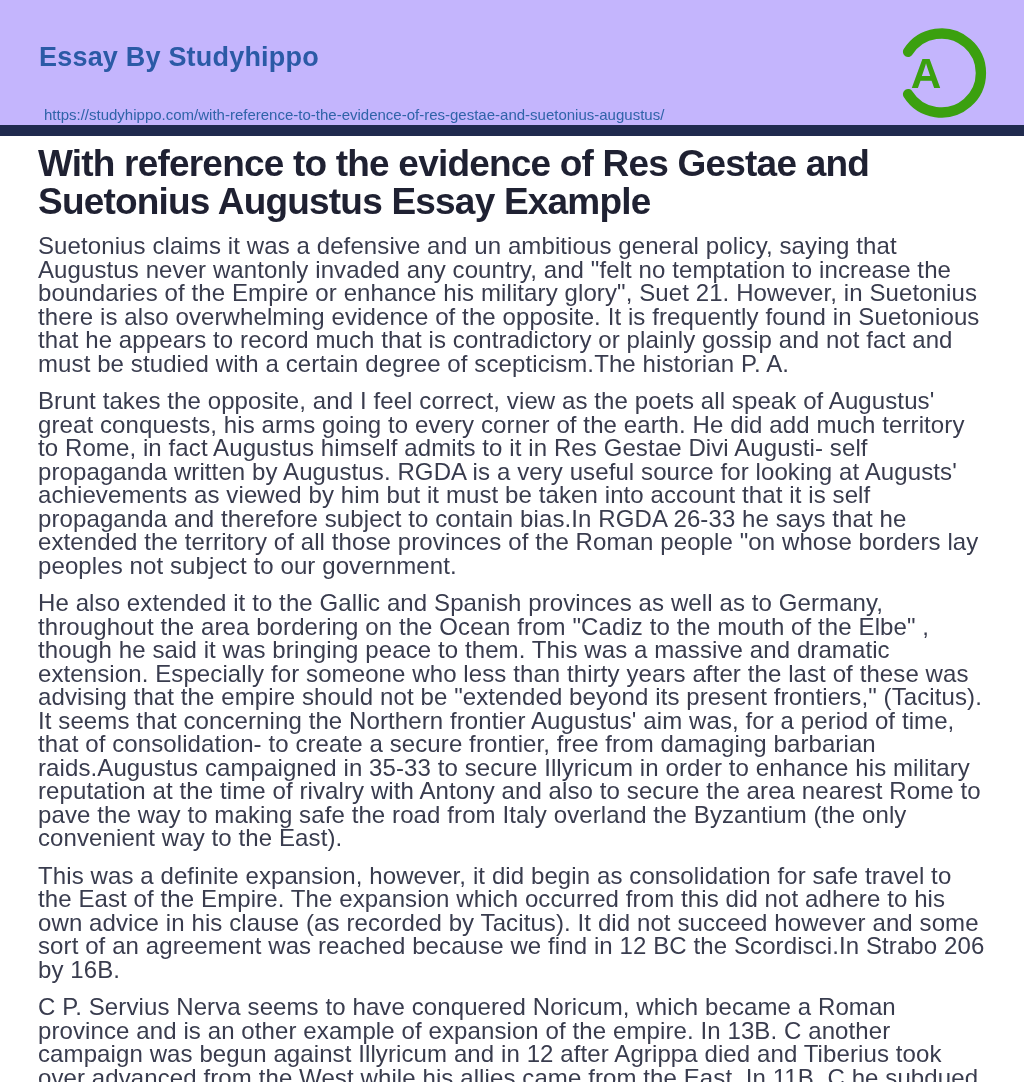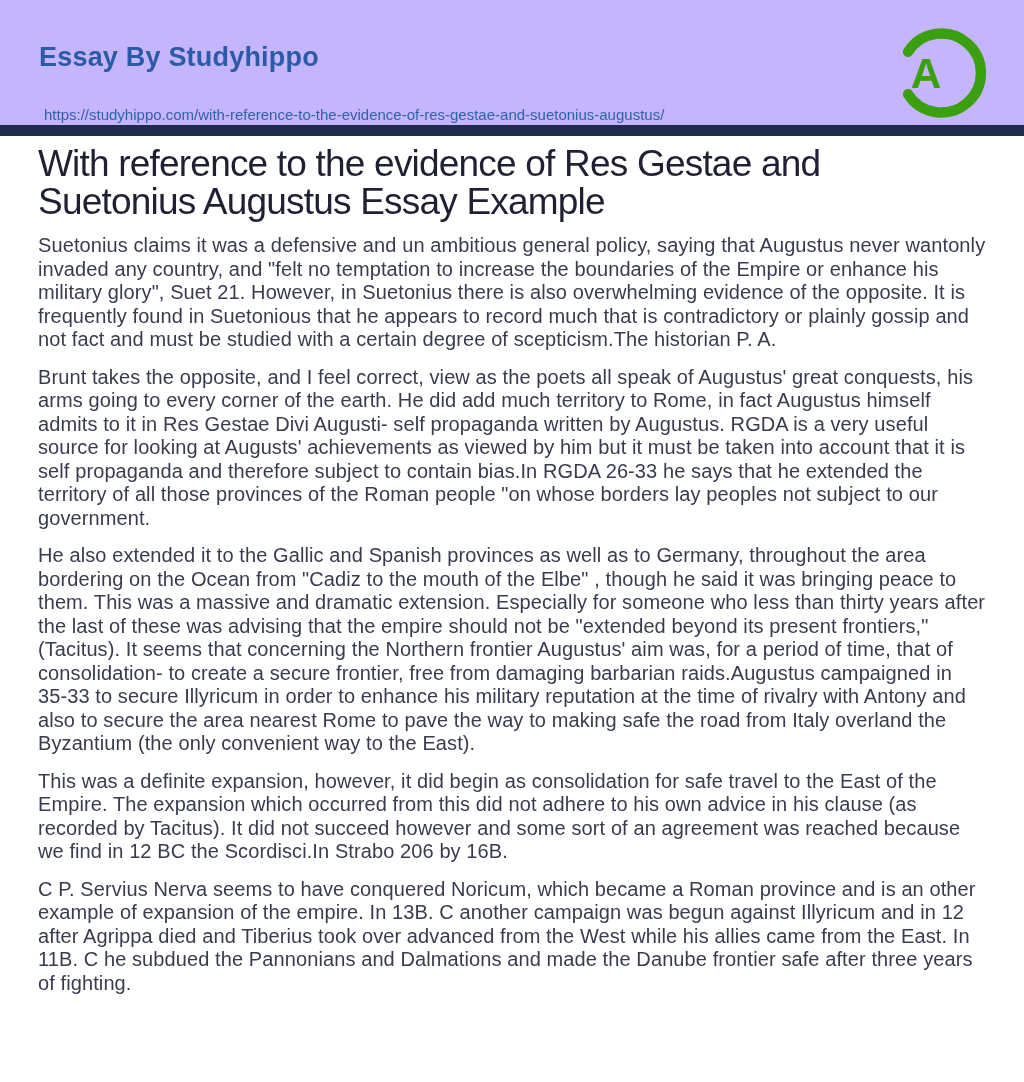--- a/index.html
+++ b/index.html
@@ -52,27 +52,27 @@
     height: 11px;
     background: #202a4e;
   }
   .content {
     padding: 0 38px;
   }
   .article-title {
     margin-top: 9px;
     font-size: 37px;
     line-height: 38px;
-    font-weight: 400;
+    font-weight: 700;
     letter-spacing: -0.8px;
     color: #1f2132;
   }
   .content p {
     margin-top: 14px;
-    font-size: 20px;
+    font-size: 24px;
     line-height: 23.5px;
     color: #393c4e;
     letter-spacing: 0.1px;
   }
   .content p:first-of-type {
     margin-top: 13px;
   }
 </style>
 </head>
 <body>

